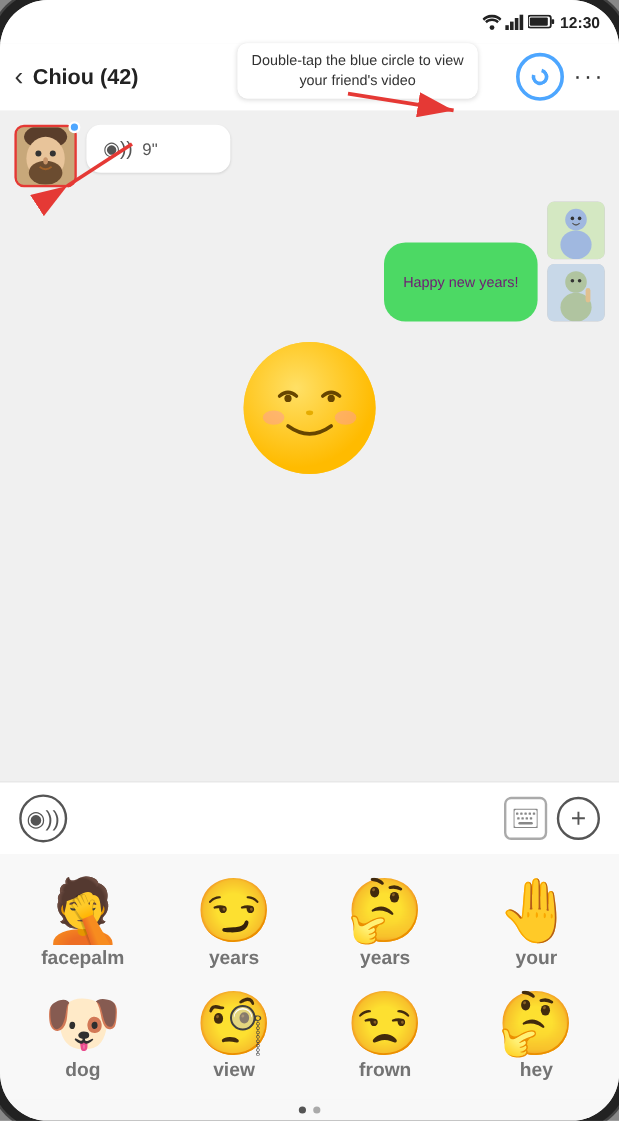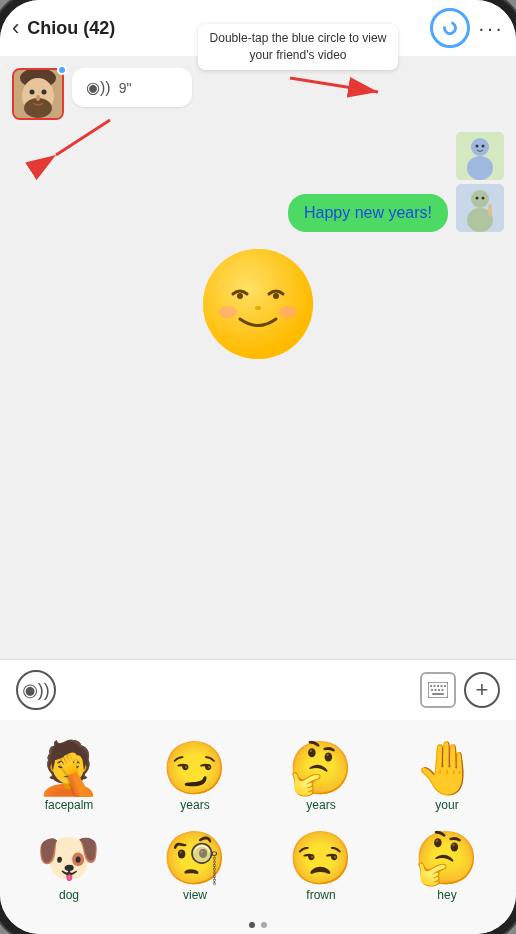--- a/index.html
+++ b/index.html
@@ -38,21 +38,21 @@
     }
     .status-icons {
       display: flex;
       align-items: center;
       gap: 3px;
     }
 
     
     .tooltip-annotation {
       position: absolute;
-      top: 24px;
+      top: 36px;
       left: 50%;
       transform: translateX(-30%);
       background: rgba(255,255,255,0.95);
       border-radius: 8px;
       padding: 6px 10px;
       font-size: 12px;
       color: #333;
       text-align: center;
       max-width: 200px;
       z-index: 10;
@@ -175,23 +175,23 @@
     
     .text-message-row {
       display: flex;
       justify-content: flex-end;
       align-items: flex-end;
       gap: 8px;
     }
     .text-bubble {
       background: #4cd964;
       border-radius: 18px;
-      padding: 10px 16px;
-      font-size: 16px;
-      color: #1d4ed8;
+      padding: 26px 16px;
+      font-size: 12px;
+      color: #701a75;
       max-width: 60%;
     }
     .thumbnail-stack {
       display: flex;
       flex-direction: column;
       gap: 4px;
     }
     .thumb {
       width: 48px;
       height: 48px;
@@ -270,22 +270,23 @@
       align-items: center;
       gap: 4px;
       cursor: pointer;
       padding: 6px 4px;
     }
     .emoji-sticker {
       font-size: 52px;
       line-height: 1;
     }
     .emoji-label {
-      font-size: 12px;
-      color: #14532d;
+      font-size: 16px;
+      color: #737373;
+      font-weight: bold;
     }
 
     
     .dot-indicator {
       display: flex;
       justify-content: center;
       gap: 6px;
       padding: 6px 0;
       background: #f8f8f8;
     }
@@ -304,20 +305,47 @@
       position: absolute;
       z-index: 15;
       pointer-events: none;
     }
   </style>
 </head>
 <body>
 
 <div class="phone-frame">
 
+  <div class="status-bar">
+    <div style="flex:1; display:flex; align-items:center; padding-left:4px;">
+      
+    </div>
+    <div class="status-icons">
+
+      <svg width="16" height="13" viewBox="0 0 16 13">
+        <path d="M8 2.5C5.5 2.5 3.2 3.5 1.5 5.2L0 3.7C2.1 1.4 5 0 8 0s5.9 1.4 8 3.7L14.5 5.2C12.8 3.5 10.5 2.5 8 2.5z" fill="#222"></path>
+        <path d="M8 5.5C6.3 5.5 4.8 6.2 3.7 7.3L2.2 5.8C3.7 4.3 5.7 3.5 8 3.5s4.3.8 5.8 2.3L12.3 7.3C11.2 6.2 9.7 5.5 8 5.5z" fill="#222"></path>
+        <circle cx="8" cy="11" r="2" fill="#222"></circle>
+      </svg>
+
+      <svg width="16" height="13" viewBox="0 0 16 13">
+        <rect x="0" y="9" width="3" height="4" fill="#222"></rect>
+        <rect x="4" y="6" width="3" height="7" fill="#222"></rect>
+        <rect x="8" y="3" width="3" height="10" fill="#222"></rect>
+        <rect x="12" y="0" width="3" height="13" fill="#222"></rect>
+      </svg>
+
+      <svg width="22" height="12" viewBox="0 0 22 12">
+        <rect x="0" y="1" width="19" height="10" rx="2" fill="none" stroke="#222" stroke-width="1.5"></rect>
+        <rect x="19.5" y="4" width="2.5" height="4" rx="1" fill="#222"></rect>
+        <rect x="1.5" y="2.5" width="15" height="7" rx="1" fill="#222"></rect>
+      </svg>
+      <span style="font-size:13px;font-weight:600;color:#222;margin-left:2px;">12:30</span>
+    </div>
+  </div>
 
   <div class="tooltip-annotation">
     <span>Double-tap the blue circle to view your friend's video</span>
   </div>
 
   <div class="header-bar">
     <span class="back-arrow" style="font-size:22px; color:#333;">‹</span>
     <span class="header-title">Chiou (42)</span>
     <div class="blue-circle-btn">
       <div class="blue-circle-inner"></div>

